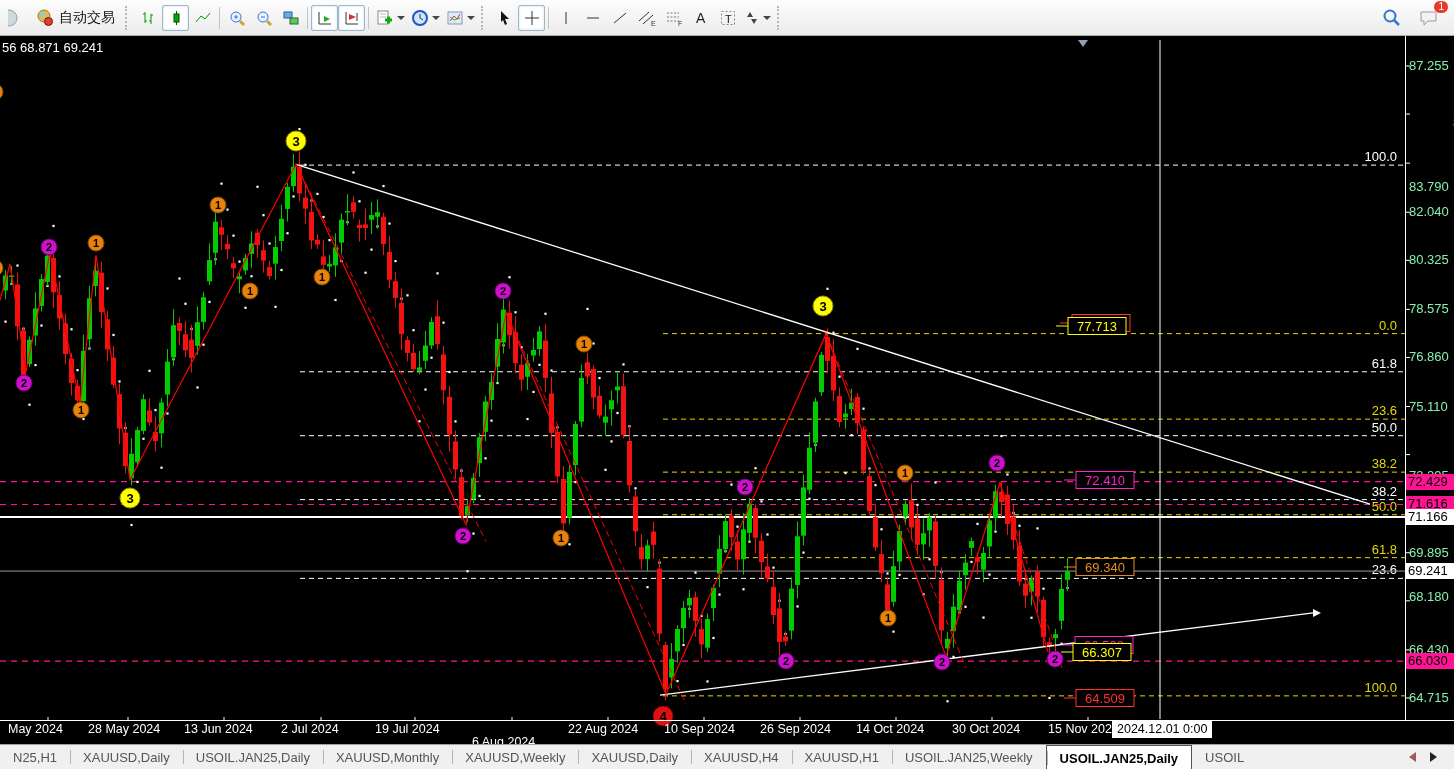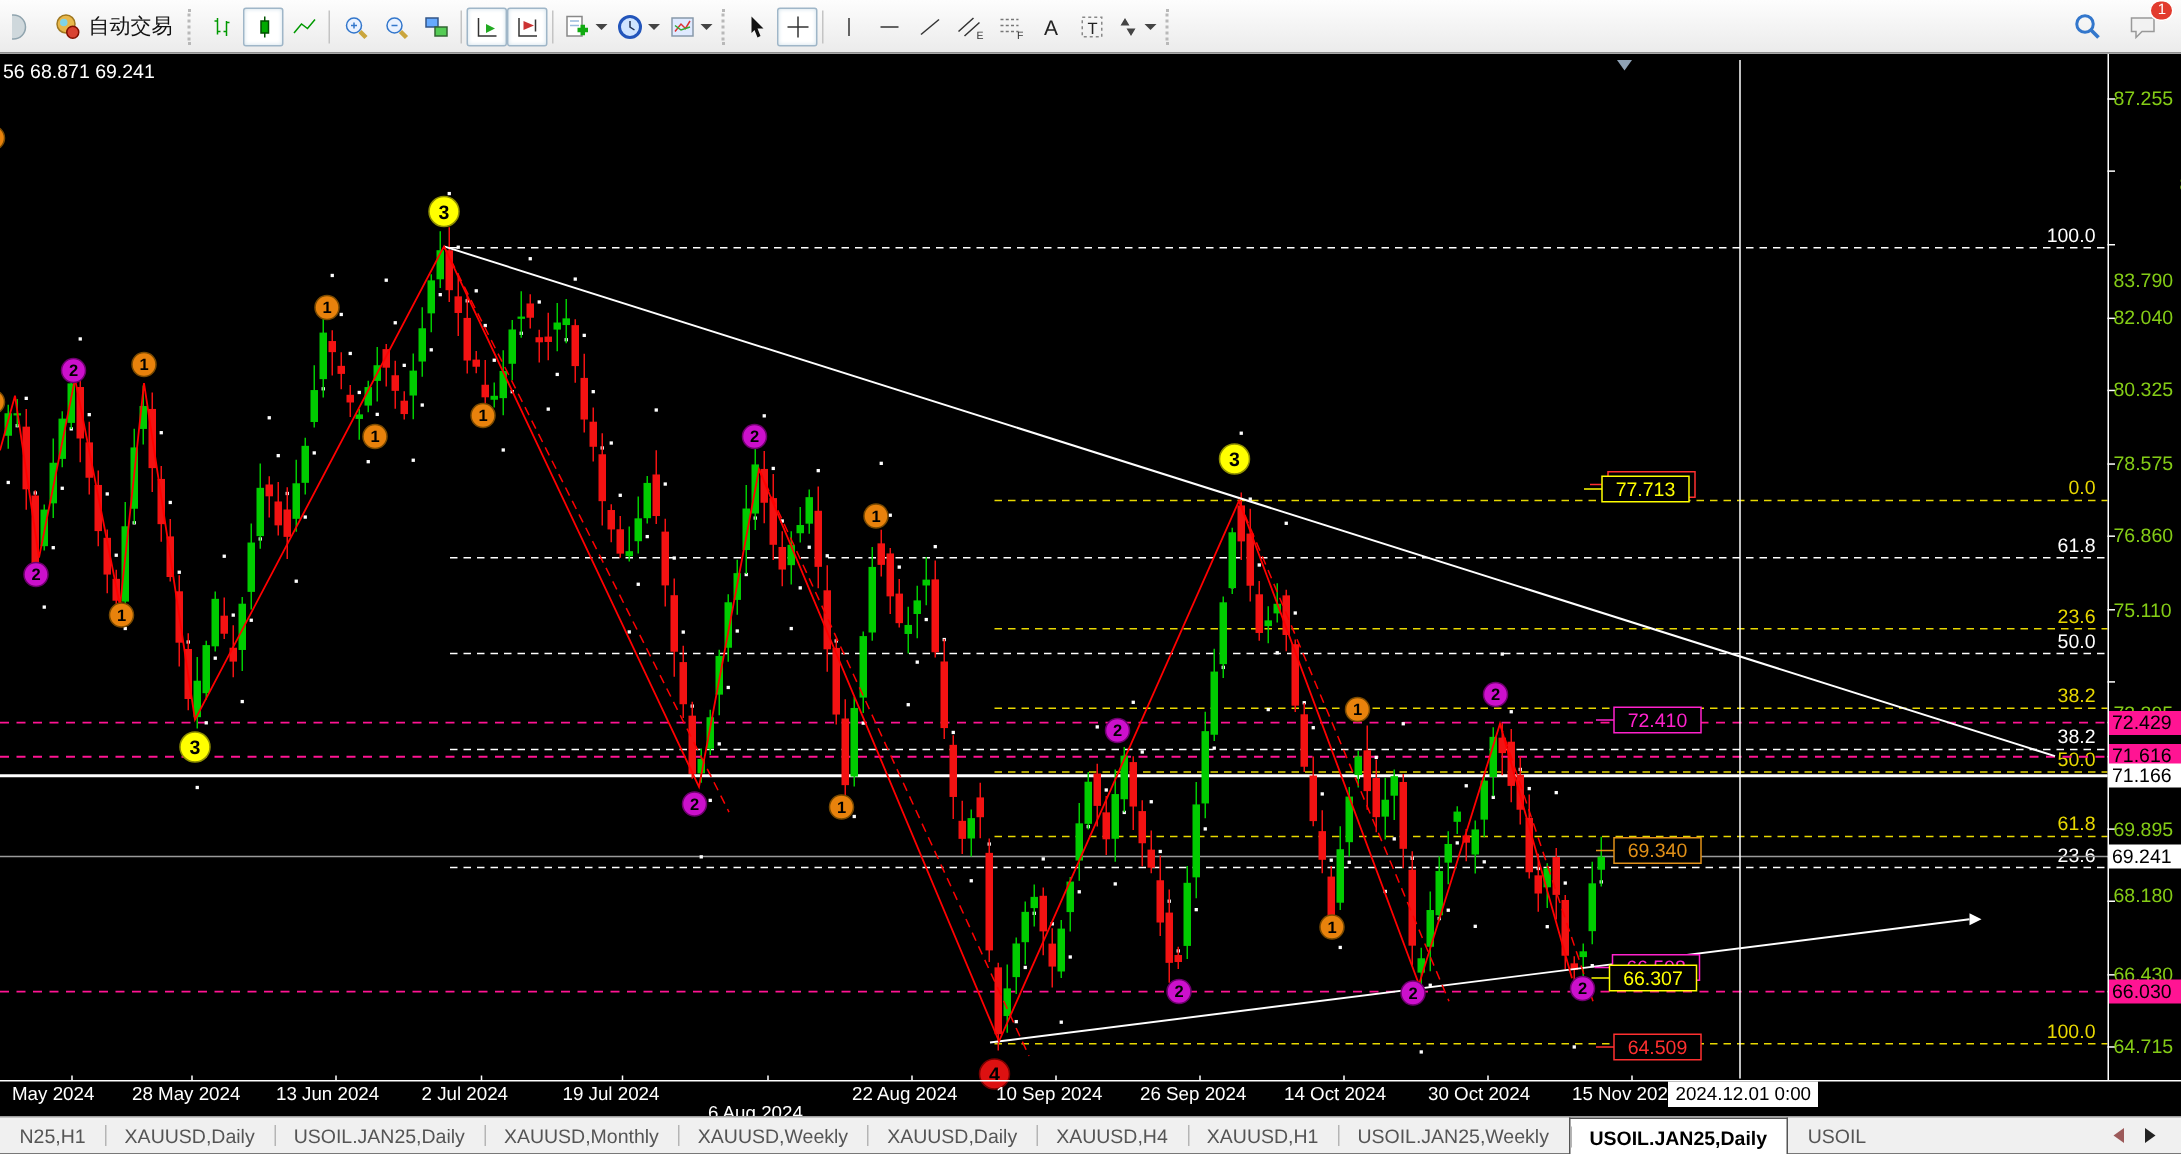--- a/index.html
+++ b/index.html
@@ -20,21 +20,21 @@
     border:1px solid transparent;border-radius:2px;}
   .tf.pressed{background:#fff;border-color:#9fb6c8;}
   .tb-right{margin-left:auto;display:flex;align-items:center;gap:10px;padding-right:10px;}
   .chatwrap{position:relative;}
   .badge{position:absolute;top:-6px;right:-8px;background:#e23b2e;color:#fff;border-radius:8px;
     font-size:10px;line-height:12px;padding:0 4px;border:1px solid #fff;}
   
   .chart{position:absolute;top:0;left:0;width:1454px;height:744px;z-index:1;background:#000;}
   #plot{position:absolute;top:0;left:0;}
   .ohlc{position:absolute;top:40px;left:2px;color:#fff;font-size:13px;z-index:3;}
-  .pl{position:absolute;left:1409px;width:45px;height:16px;line-height:16px;color:#84cc16;
+  .pl{position:absolute;left:1409px;width:45px;height:16px;line-height:16px;color:#86efac;
     font-size:13px;z-index:3;}
   .pl.pink{left:1406px;background:#ff1493;color:#000;padding:0 2px;width:46px;}
   .pl.wbox{left:1406px;background:#fff;color:#000;padding:0 2px;width:46px;}
   .dl{position:absolute;top:722px;color:#fff;font-size:12.5px;white-space:nowrap;z-index:2;}
   .dtip{position:absolute;top:721px;left:1112px;background:#fff;color:#000;font-size:12.5px;
     height:17px;line-height:17px;padding:0 5px;z-index:4;white-space:nowrap;}
   
   .tabbar{position:absolute;top:744px;left:0;width:1454px;height:25px;z-index:10;
     background:#f0f0f0;border-top:1px solid #9e9e9e;display:flex;align-items:stretch;
     font-size:13px;color:#555;box-sizing:border-box;}

